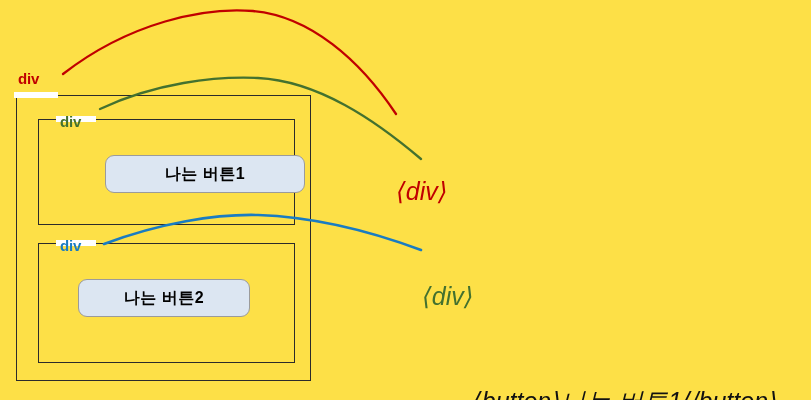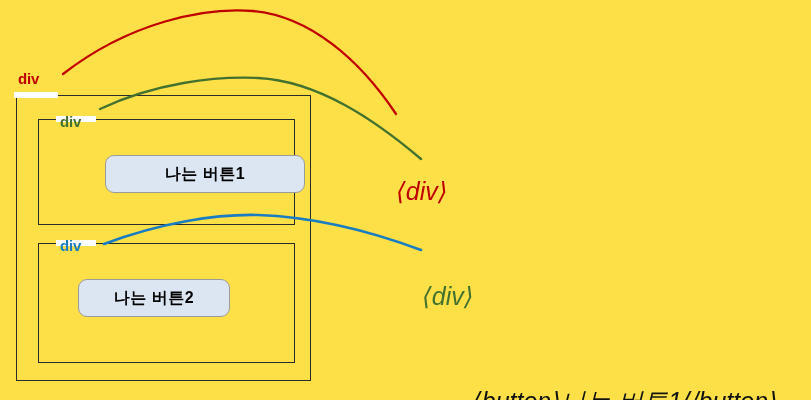--- a/index.html
+++ b/index.html
@@ -63,21 +63,21 @@
     border-radius: 9px;
     color: #000000;
     font-size: 16px;
     font-weight: bold;
     display: flex;
     align-items: center;
     justify-content: center;
     letter-spacing: 0.5px;
   }
   #btn-1 { left: 78px; top: 155px; width: 200px; height: 38px; margin-left: 27px; }
-  #btn-2 { left: 78px; top: 279px; width: 152px; height: 38px; }
+  #btn-2 { left: 78px; top: 279px; width: 172px; height: 38px; }
 
   
   #curves {
     position: absolute;
     left: 0; top: 0;
     width: 811px; height: 400px;
     pointer-events: none;
   }
 
   

